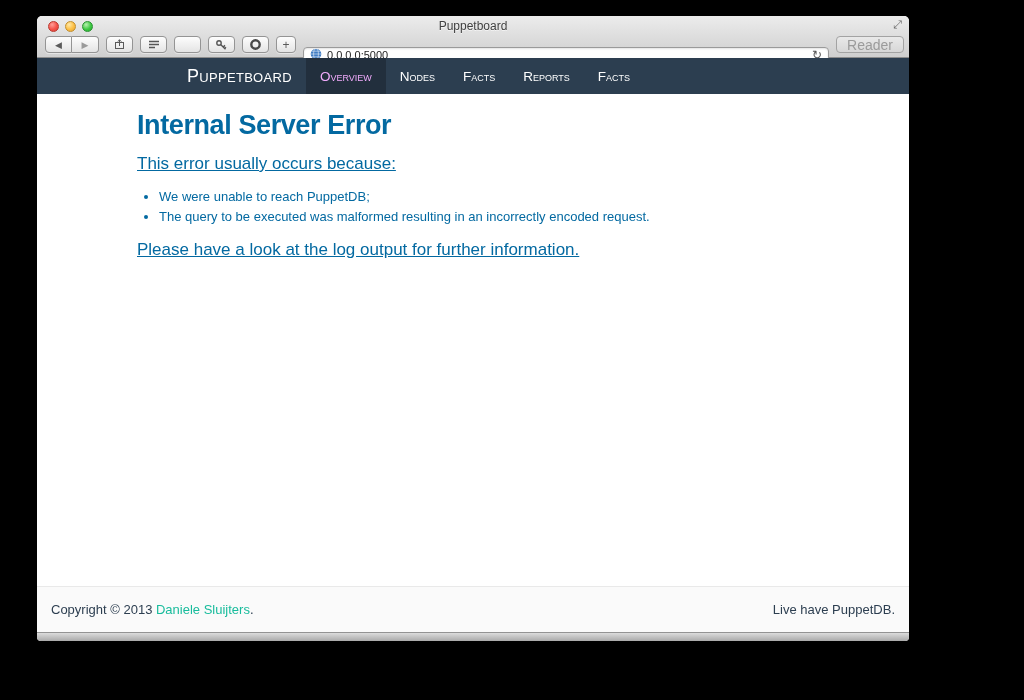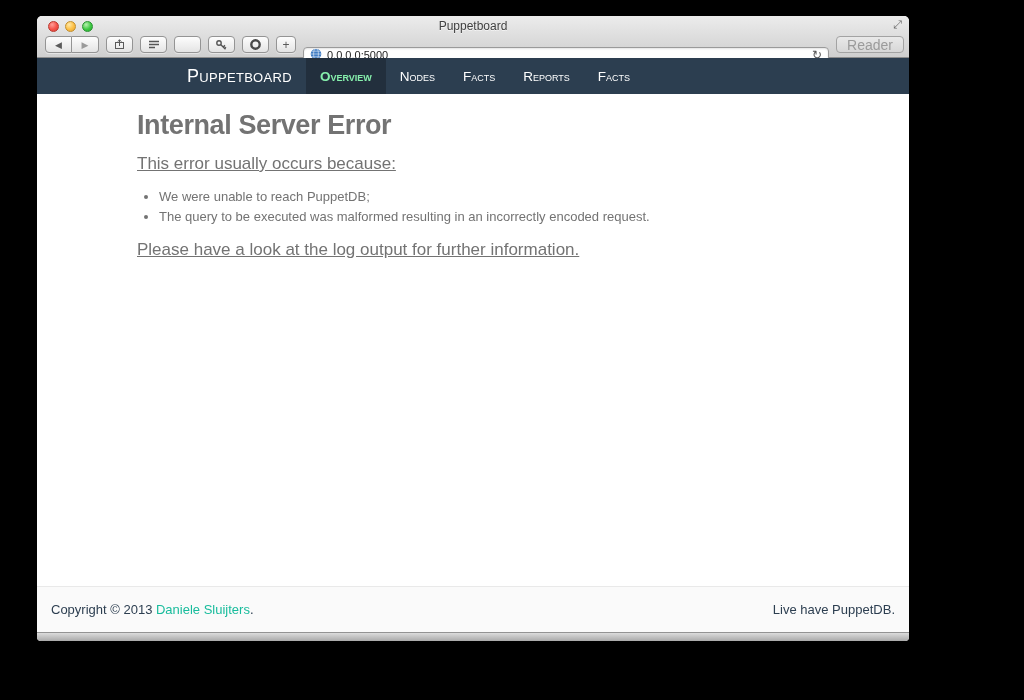--- a/index.html
+++ b/index.html
@@ -68,25 +68,25 @@
   .brand {
     display: flex; align-items: center; padding: 0 14px 0 0;
     color: #ffffff; font-variant: small-caps; font-size: 18px; font-weight: 500;
     letter-spacing: 0.3px; text-decoration: none;
   }
   .nav-item {
     display: flex; align-items: center; padding: 0 14px;
     color: #ffffff; font-variant: small-caps; font-size: 13.5px; font-weight: 500;
     text-decoration: none;
   }
-  .nav-item.active { background: #222f3d; color: #86efac; font-weight: bold; }
+  .nav-item.active { background: #222f3d; color: #f0abfc; }
 
   
   .content { flex: 1 1 auto; background: #fff; overflow: hidden; }
-  .container { width: 672px; margin: 16px auto; color: #737373; }
+  .container { width: 672px; margin: 16px auto; color: #0369a1; }
   .page-title { font-size: 27px; font-weight: 700; margin: 14px 0 10px; letter-spacing: -0.4px; }
   .content p { font-size: 17px; line-height: 1.5; margin: 0 0 10px; text-decoration: underline; }
   .reason-list { margin: 10px 0 10px; padding-left: 22px; font-size: 13px; line-height: 1.5; }
   .reason-list li { margin-bottom: 1px; }
 
   
   .page-footer {
     flex: 0 0 40px; background: #fafafa; border-top: 1px solid #e9e9e9;
     display: flex; align-items: center; justify-content: space-between;
     padding: 15px 14px; font-size: 13px; color: #2c3e50;

